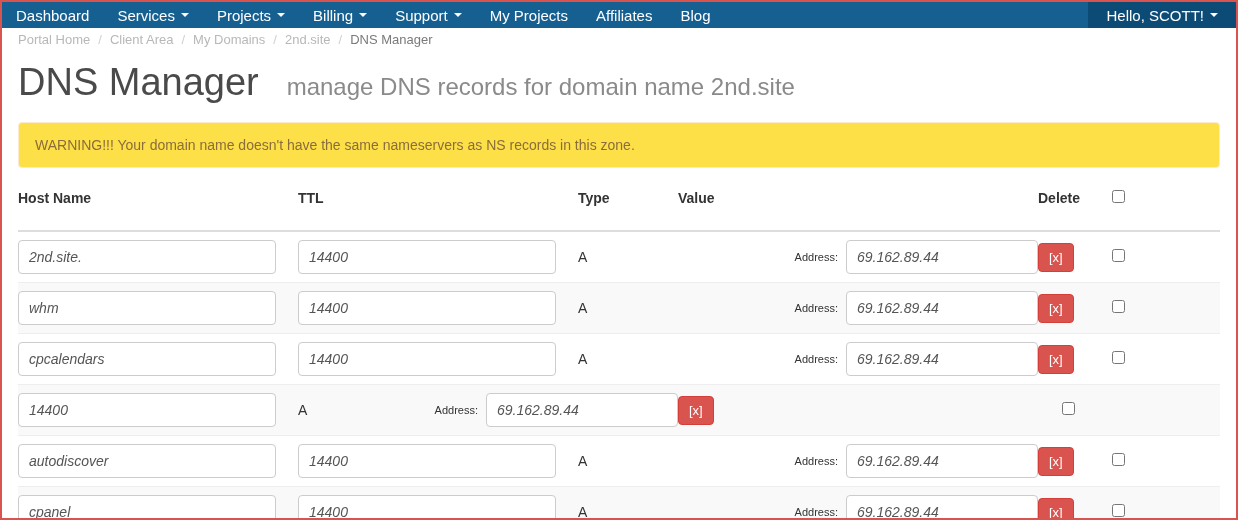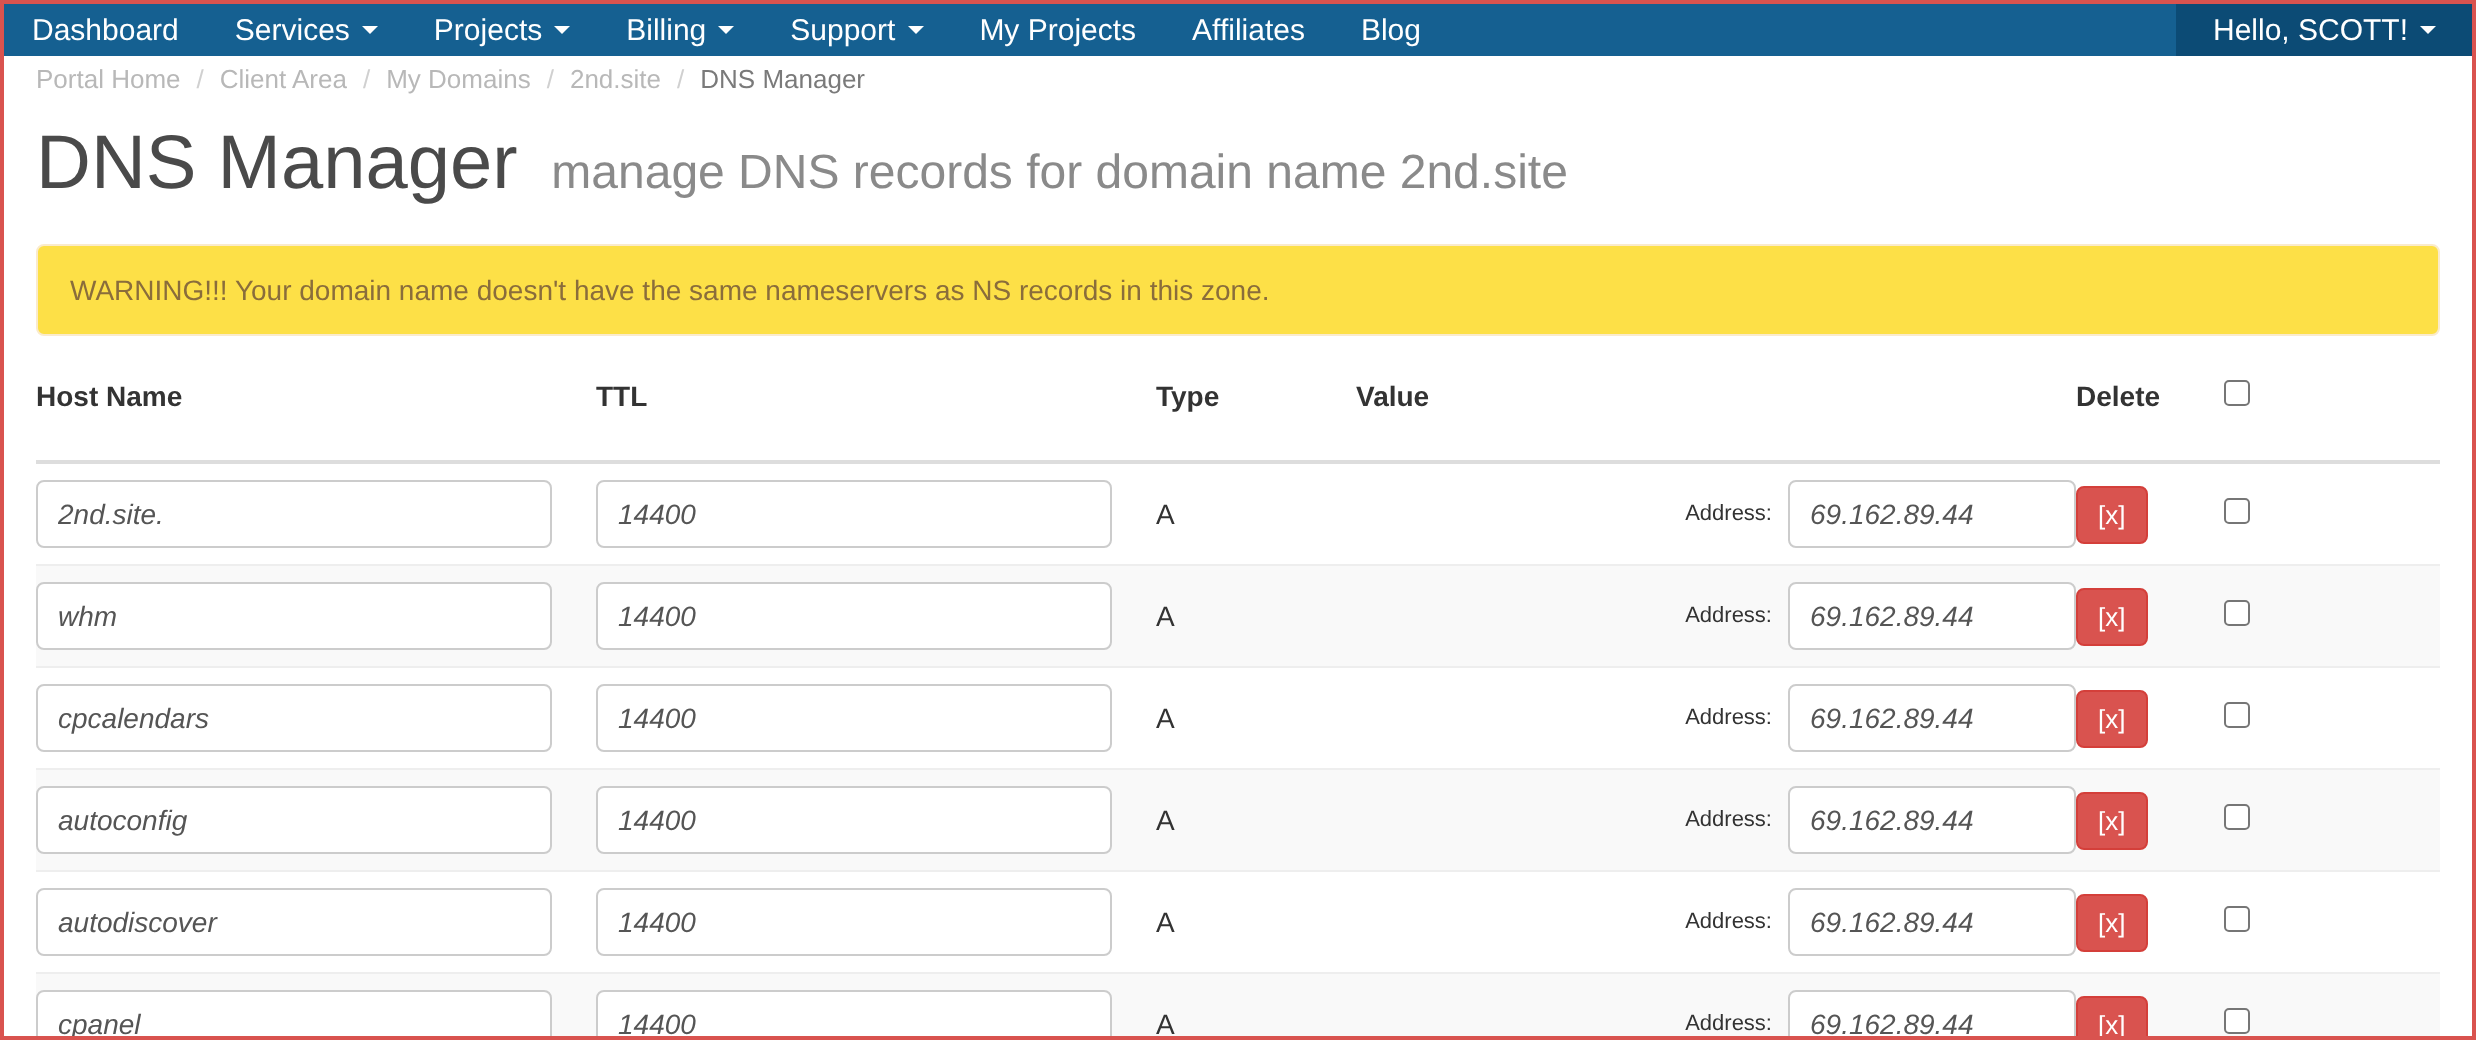--- a/index.html
+++ b/index.html
@@ -53,21 +53,21 @@
   .content { padding: 14px 16px 0 16px; }
   h1.page-title {
     font-size: 38px;
     font-weight: 500;
     color: #4a4a4a;
     display: inline;
   }
   .page-subtitle {
     font-size: 24px;
     color: #8a8a8a;
-    margin-left: 13px;
+    margin-left: 24px;
     font-weight: 400;
   }
   .alert {
     margin-top: 18px;
     background: #fde047;
     border: 1px solid #faebcc;
     color: #8a6d3b;
     border-radius: 4px;
     padding: 14px 16px;
     font-size: 14px;
@@ -96,21 +96,21 @@
     padding: 6px 10px;
     font-size: 14px;
     color: #555;
     background: #fff;
     border: 1px solid #ccc;
     border-radius: 4px;
     font-style: italic;
   }
   .addr-wrap { display:flex; align-items:center; justify-content:flex-end; gap:8px; }
   .addr-label { color:#333; font-size:11px; }
-  .addr-wrap input.form-control { width: 144px; }
+  .addr-wrap input.form-control { width: 192px; }
   .delete-btn {
     background: #d9534f;
     color: #fff;
     border: 1px solid #d43f3a;
     border-radius: 4px;
     padding: 6px 10px;
     font-size: 13px;
     cursor: pointer;
   }
   .chk { text-align: center; }
@@ -223,21 +223,20 @@
           <div>
             <div class="addr-wrap">
               <span class="addr-label">Address:</span>
               <input class="form-control" value="69.162.89.44" style="">
             </div>
           </div>
           <div><button class="delete-btn">[x]</button></div>
           <div class="chk"><input type="checkbox" style=""></div>
         </div>
         <div class="dns-row">
-          <div><input class="form-control" value="autoconfig" style=""></div>
           <div><input class="form-control" value="14400" style=""></div>
           <div class="type-cell">A</div>
           <div>
             <div class="addr-wrap">
               <span class="addr-label">Address:</span>
               <input class="form-control" value="69.162.89.44" style="">
             </div>
           </div>
           <div><button class="delete-btn">[x]</button></div>
           <div class="chk"><input type="checkbox" style=""></div>

